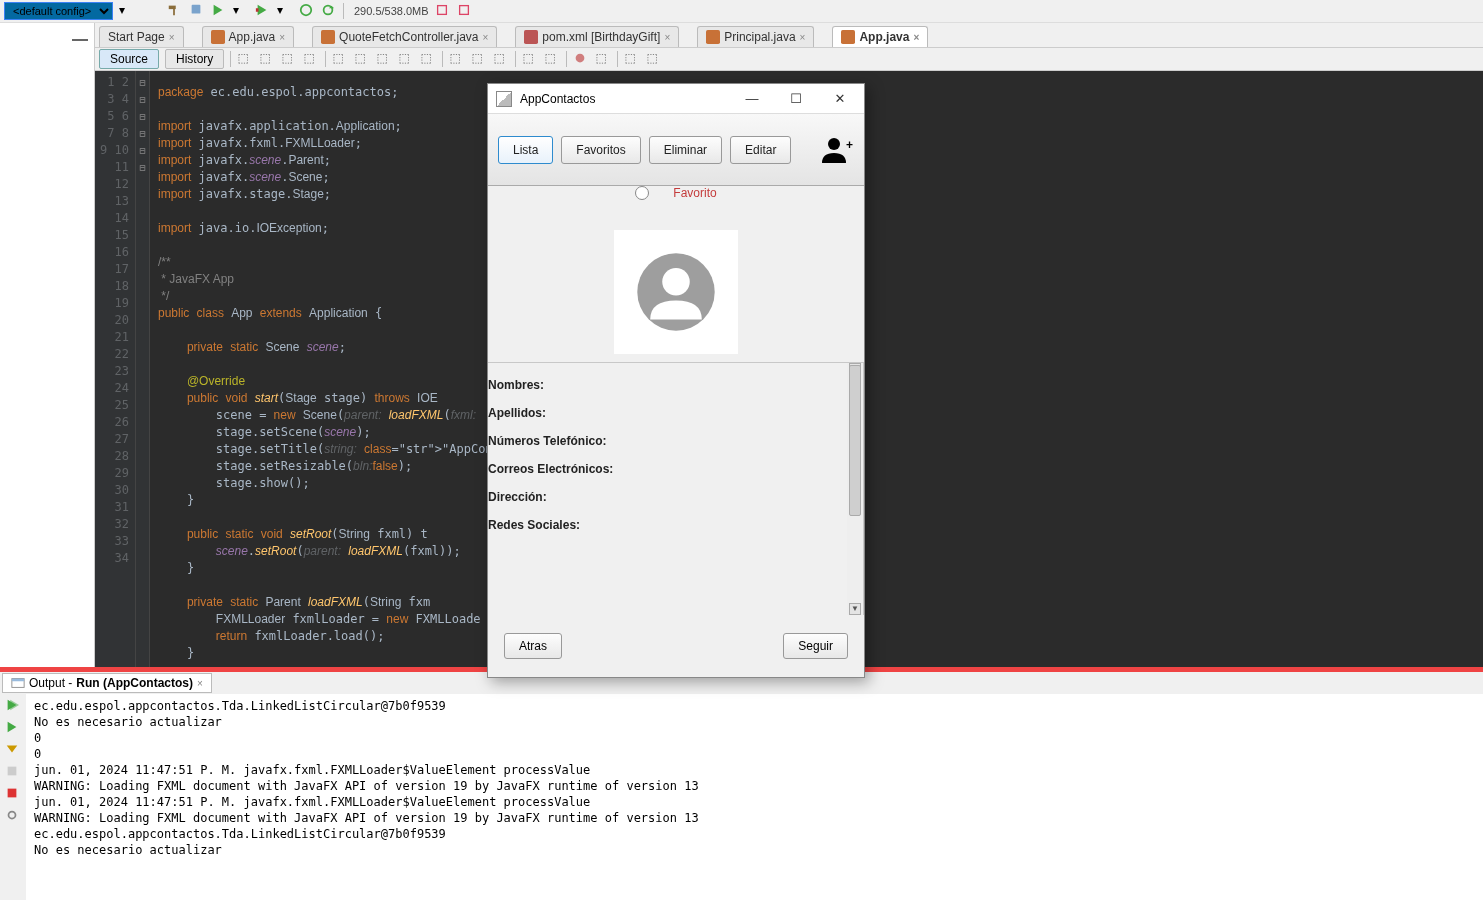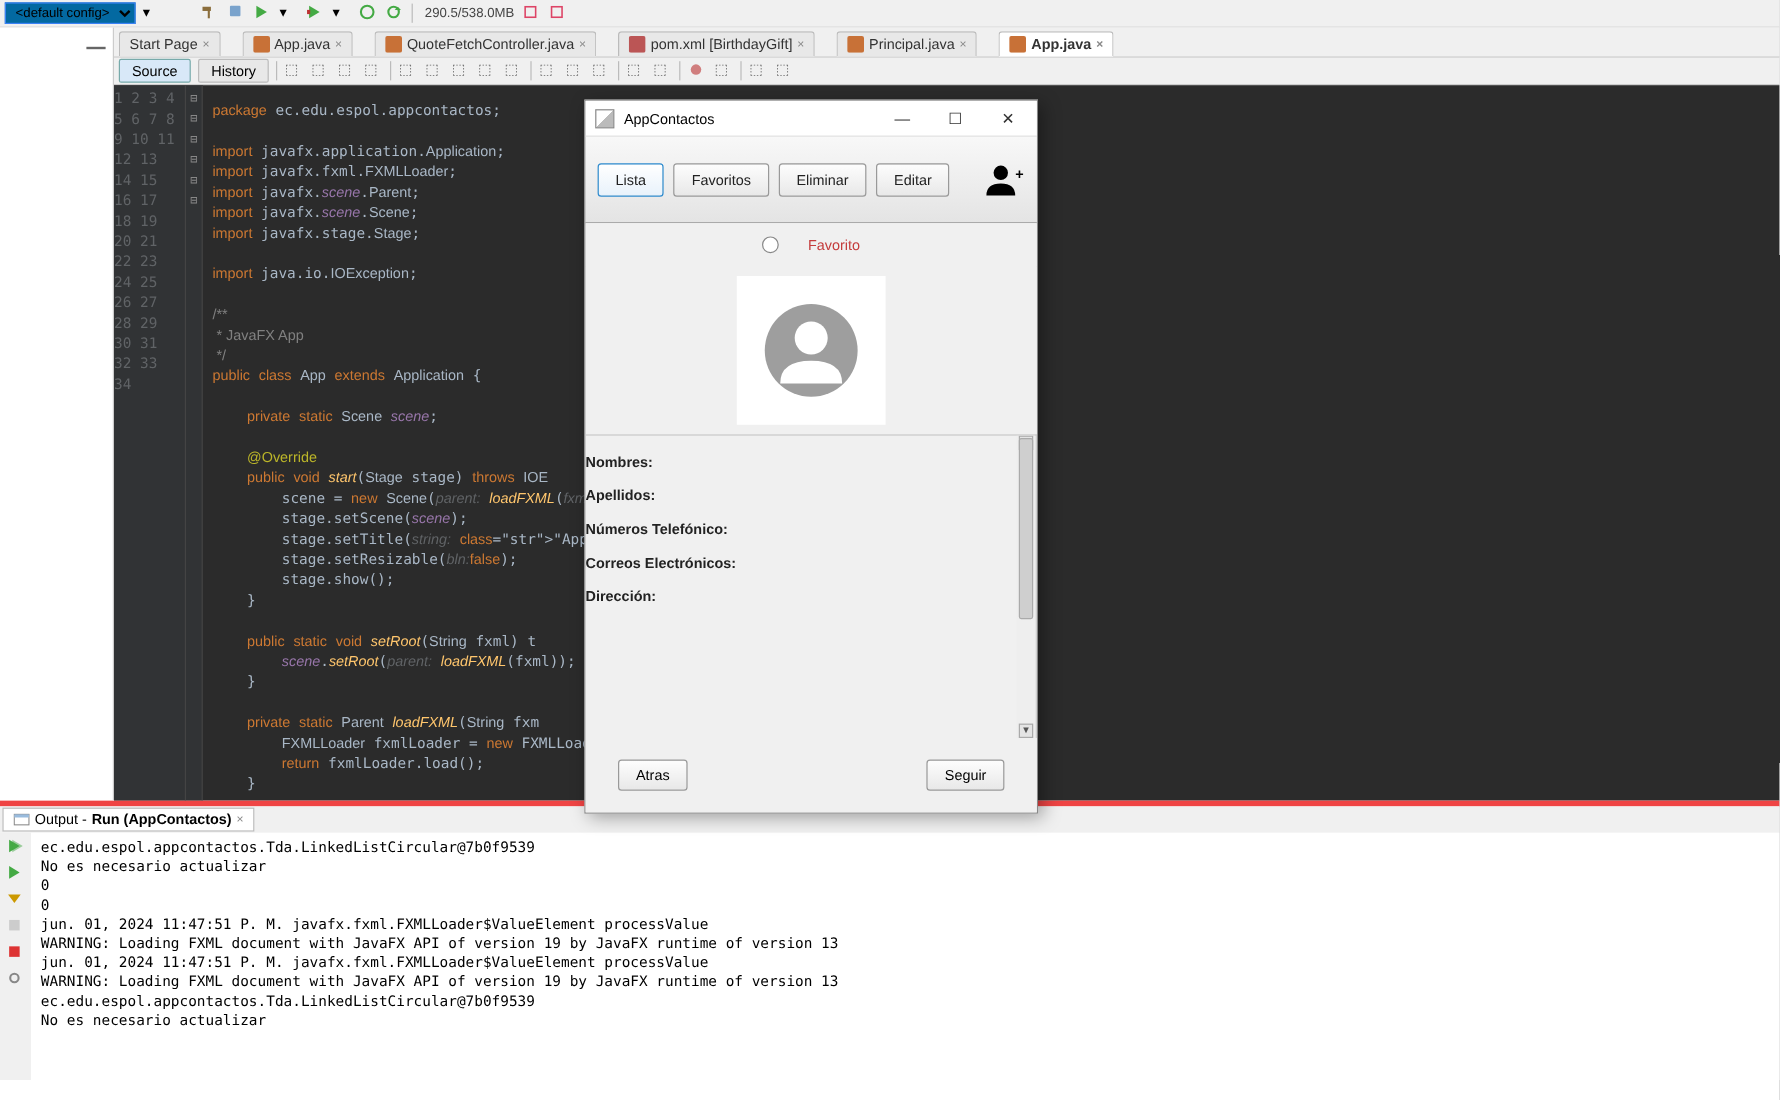--- a/index.html
+++ b/index.html
@@ -26,21 +26,21 @@
 
 
 .src-bar{height:24px;background:#f0f0f0;border-top:1px solid #ccc;border-bottom:1px solid #ccc;display:flex;align-items:center;gap:6px;padding:0 4px}
 .src-btn{padding:2px 10px;border:1px solid #bbb;background:#e8e8e8;border-radius:2px;font-size:12px}
 .src-btn.active{background:#d8e8f8;border-color:#7aa}
 .tb-sep{width:1px;height:16px;background:#bbb}
 .tb-ico{width:16px;height:16px;display:inline-block;opacity:.6}
 
 
 .editor-wrap{position:relative;height:596px;background:#2b2b2b;display:flex;overflow:hidden}
-.gutter{width:60px;background:#313335;text-align:left;padding:3px 6px 0 0;color:#606366;font:12px Consolas,Menlo,monospace;line-height:17px;border-right:1px solid #444}
+.gutter{width:41px;background:#313335;text-align:right;padding:3px 6px 0 0;color:#606366;font:12px Consolas,Menlo,monospace;line-height:17px;border-right:1px solid #444}
 .fold-col{width:14px;background:#313335;border-right:1px solid #444;padding-top:3px;font:10px Consolas,Menlo,monospace;color:#888;line-height:17px;text-align:center}
 .code-area{flex:1;padding:13px 0 0 8px;font:12px Consolas,Menlo,monospace;line-height:17px;color:#a9b7c6;white-space:pre}
 .kw{color:#cc7832}
 .cls{color:#a9b7c6}
 .com{color:#808080}
 .ann{color:#bbb529}
 .fni{color:#ffc66d;font-style:italic}
 .param{color:#606366;font-style:italic}
 .it{font-style:italic;color:#9876aa}
 .bln{color:#cc7832}
@@ -60,36 +60,36 @@
 .fx-title-bar{height:30px;background:#fff;display:flex;align-items:center;padding:0 2px 0 8px;border-bottom:1px solid #ddd}
 .fx-logo{width:16px;height:16px;border:1px solid #888;margin-right:8px;background:linear-gradient(135deg,#fff 50%,#bbb 50%)}
 .fx-title{flex:1;font-size:12px}
 .fx-wbtn{width:44px;height:28px;display:flex;align-items:center;justify-content:center;font-size:13px;color:#333}
 .fx-toolbar{height:72px;background:linear-gradient(#f8f8f8,#e4e4e4);border-bottom:1px solid #aaa;display:flex;align-items:center;gap:8px;padding:0 10px}
 .fx-btn{padding:6px 14px;background:linear-gradient(#fdfdfd,#e8e8e8);border:1px solid #999;border-radius:3px;font-size:12px;color:#222}
 .fx-btn.sel{border:1.5px solid #2e8bce;background:linear-gradient(#fff,#e8f2fb)}
 .fx-add-person{margin-left:auto;width:34px;height:30px;position:relative}
 .fx-add-person svg{width:34px;height:30px}
 
-.fx-fav-row{height:36px;display:flex;align-items:center;justify-content:center;gap:24px;background:#f0f0f0}
+.fx-fav-row{height:36px;display:flex;align-items:flex-start;justify-content:center;gap:24px;background:#f0f0f0}
 .fx-radio{width:14px;height:14px;border:1.5px solid #888;border-radius:50%;background:#fff}
 .fx-fav-label{color:#c43c3c;font-size:12px}
 
 .fx-avatar-box{height:140px;display:flex;align-items:center;justify-content:center;background:#f0f0f0}
 .fx-avatar{width:124px;height:124px;background:#fff;display:flex;align-items:center;justify-content:center}
 .fx-avatar svg{width:86px;height:86px}
 
 .fx-fields{flex:1;background:#f0f0f0;border-top:1px solid #c8c8c8;border-right:1px solid #c8c8c8;overflow-y:auto;position:relative}
 .fx-fields-inner{padding:8px 0}
 .fx-field{font-size:12px;font-weight:600;color:#222;padding:7px 0}
 .fx-sb{position:absolute;right:0;top:0;width:16px;height:100%;background:#eee}
 .fx-sb-thumb{position:absolute;right:2px;top:2px;width:12px;height:60%;background:#cfcfcf;border:1px solid #aaa;border-radius:2px}
 .fx-sb-arrow{position:absolute;right:2px;width:12px;height:12px;background:#e4e4e4;border:1px solid #aaa;font-size:8px;text-align:center;line-height:10px;color:#555}
 
-.fx-footer{height:62px;background:#f0f0f0;display:flex;align-items:center;justify-content:space-between;padding:0 27px}
+.fx-footer{height:62px;background:#f0f0f0;display:flex;align-items:center;justify-content:space-between;padding:0 16px}
 .fx-fbtn{padding:5px 14px;background:linear-gradient(#fdfdfd,#e8e8e8);border:1px solid #999;border-radius:3px;font-size:12px}
 
 
 .sq{width:14px;height:14px}
 .right-col{flex:1;display:flex;flex-direction:column;position:relative}
 </style>
 </head>
 <body>
 
 <div class="top-strip">
@@ -398,20 +398,21 @@
         </svg>
     </div>
   </div>
   <div class="fx-fields">
     <div class="fx-fields-inner" id="fx-fields">
         <div class="fx-field">Nombres:</div>
         <div class="fx-field">Apellidos:</div>
         <div class="fx-field">Números Telefónico:</div>
         <div class="fx-field">Correos Electrónicos:</div>
         <div class="fx-field">Dirección:</div>
+        <div class="fx-field">Redes Sociales:</div>
       </div>
     <div class="fx-sb">
       <div class="fx-sb-arrow" style="top:0">▲</div>
       <div class="fx-sb-thumb"></div>
       <div class="fx-sb-arrow" style="bottom:0">▼</div>
     </div>
   </div>
   <div class="fx-footer">
     <button class="fx-fbtn">Atras</button>
     <button class="fx-fbtn">Seguir</button>

